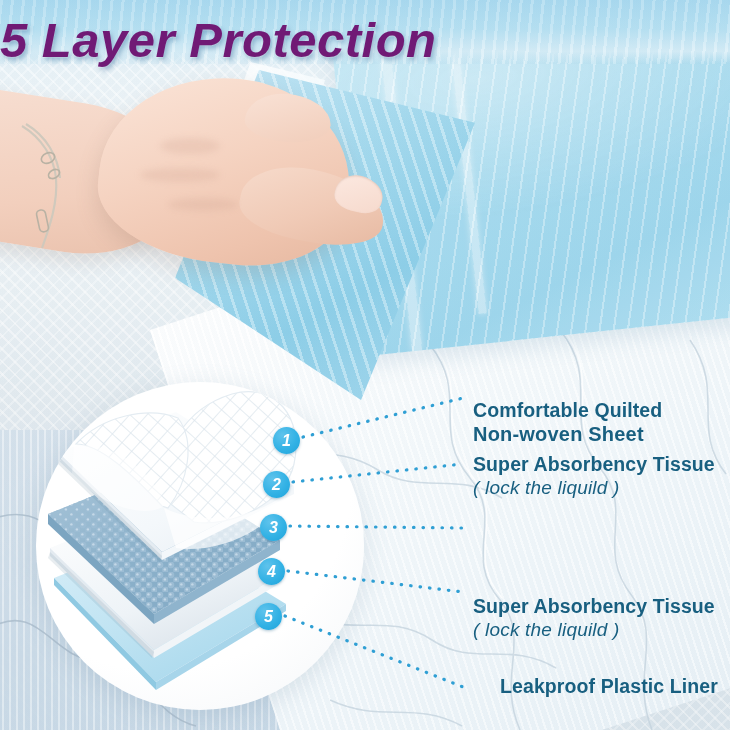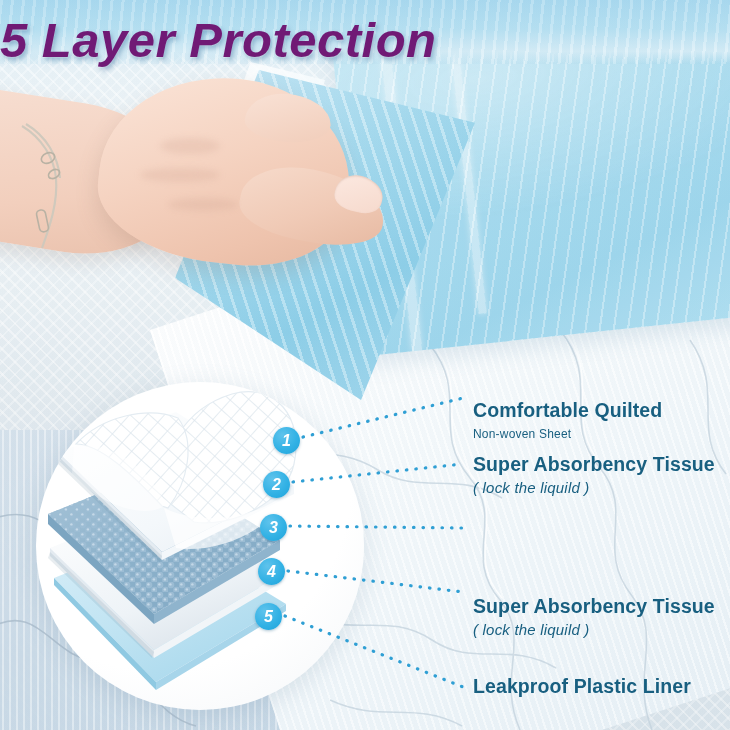--- a/index.html
+++ b/index.html
@@ -175,21 +175,21 @@
     font-weight:bold;
     font-size:19.5px;
     line-height:24px;
     letter-spacing:.1px;
     white-space:nowrap;
   }
   .label .sub{
     display:block;
     font-weight:normal;
     font-style:italic;
-    font-size:15px;
+    font-size:19px;
     letter-spacing:.2px;
   }
 
   
   .title{
     position:absolute;left:0;top:12px;width:728px;
     text-align:left;
     font-family:"Liberation Sans",sans-serif;
     font-weight:bold;font-style:italic;
     font-size:49px;
@@ -353,36 +353,36 @@
   <div class="callouts" style="pointer-events:auto;">
 
     <div class="badge" style="left:273px;top:427px;">1</div>
     <div class="badge" style="left:263px;top:471px;">2</div>
     <div class="badge" style="left:260px;top:514px;">3</div>
     <div class="badge" style="left:258px;top:558px;">4</div>
     <div class="badge" style="left:255px;top:603px;">5</div>
 
     <div class="label" style="left:473px;top:398px;">
       <span>Comfortable Quilted</span>
-      <span class="sub" style="font-weight:normal;font-style:normal;font-size:12px;">Non-woven Sheet</span>
+      <span class="sub" style="font-weight:bold;font-style:normal;font-size:20px;">Non-woven Sheet</span>
     </div>
 
     <div class="label" style="left:473px;top:452px;">
       <span>Super Absorbency Tissue</span>
       <span class="sub">( lock the liquild )</span>
     </div>
 
     <div class="label" style="left:473px;top:518px;">
     </div>
 
     <div class="label" style="left:473px;top:594px;">
       <span>Super Absorbency Tissue</span>
       <span class="sub">( lock the liquild )</span>
     </div>
 
-    <div class="label" style="left:473px;top:674px;">
+    <div class="label" style="left:500px;top:674px;">
       <span>Leakproof Plastic Liner</span>
     </div>
   </div>
 
   <div class="title">5 Layer Protection</div>
 
 </div>
 
 </body></html>

